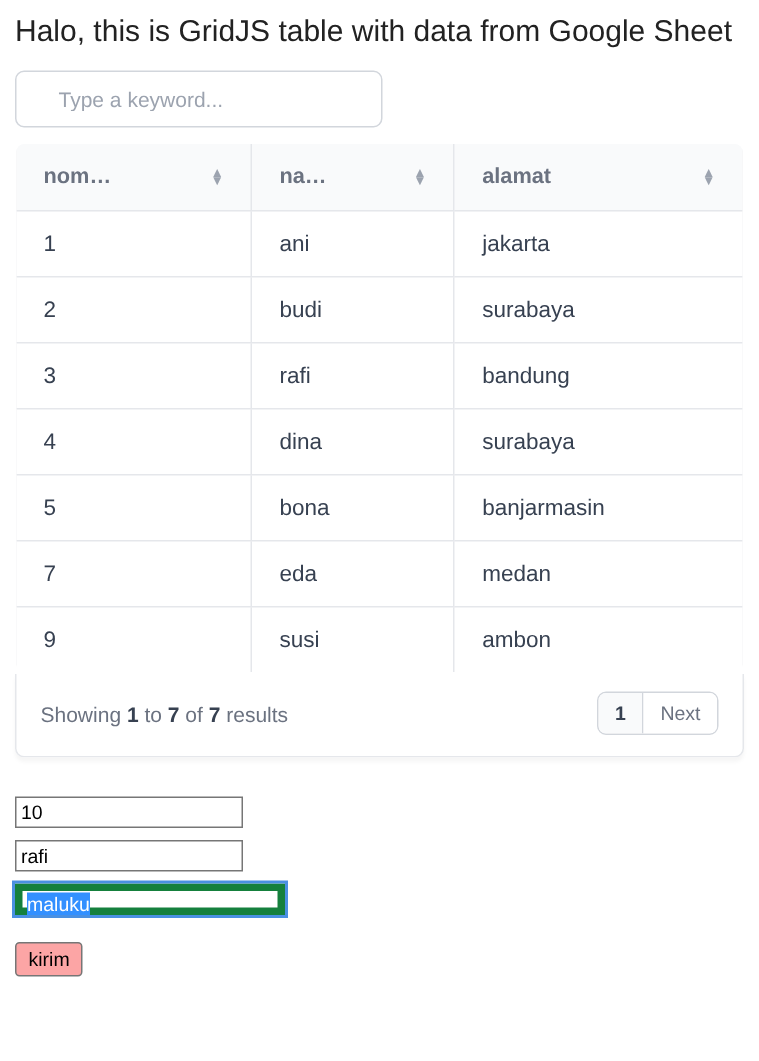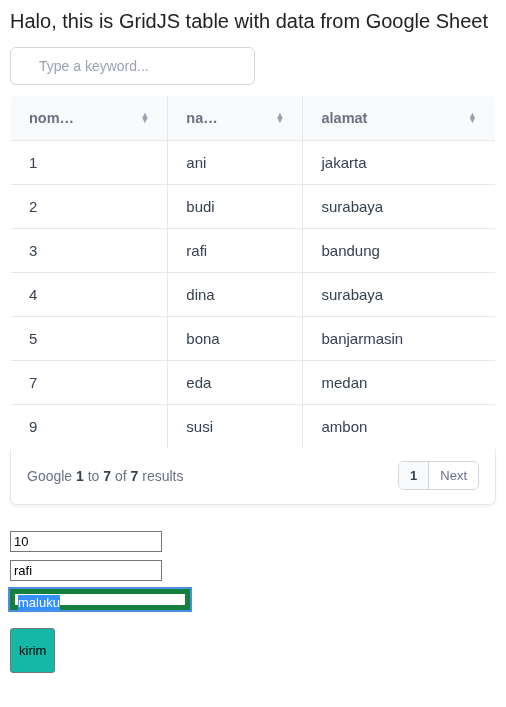--- a/index.html
+++ b/index.html
@@ -133,24 +133,24 @@
     font-size: 13px;
     padding: 1px 3px;
     border: 5px solid #15803d;
     outline: 2px solid #4a90e2;
     margin-bottom: 8px;
     font-family: Arial, sans-serif;
     background: #fff;
   }
   .submit-btn {
     margin-top: 10px;
-    padding: 14px 8px;
+    padding: 3px 8px;
     font-size: 13px;
     border: 1px solid #767676;
-    background: #14b8a6;
+    background: #fca5a5;
     border-radius: 3px;
     cursor: pointer;
   }
 </style>
 </head>
 <body>
 
 <div class="heading">Halo, this is GridJS table with data from Google Sheet</div>
 
 <div class="search">
@@ -223,21 +223,21 @@
       <tr>
         <td>9</td>
         <td>susi</td>
         <td>ambon</td>
       </tr>
     </tbody>
 </table>
 
 <div class="footer">
   <div class="summary">
-    <span>Google </span><b>1</b><span> to </span><b>7</b><span> of </span><b>7</b><span> results</span>
+    <span>Showing </span><b>1</b><span> to </span><b>7</b><span> of </span><b>7</b><span> results</span>
   </div>
   <div class="pagination">
     <button class="current">1</button>
     <button>Next</button>
   </div>
 </div>
 
 <div class="form">
   <input type="text" value="10" style="">
   <input type="text" value="rafi" style="">

